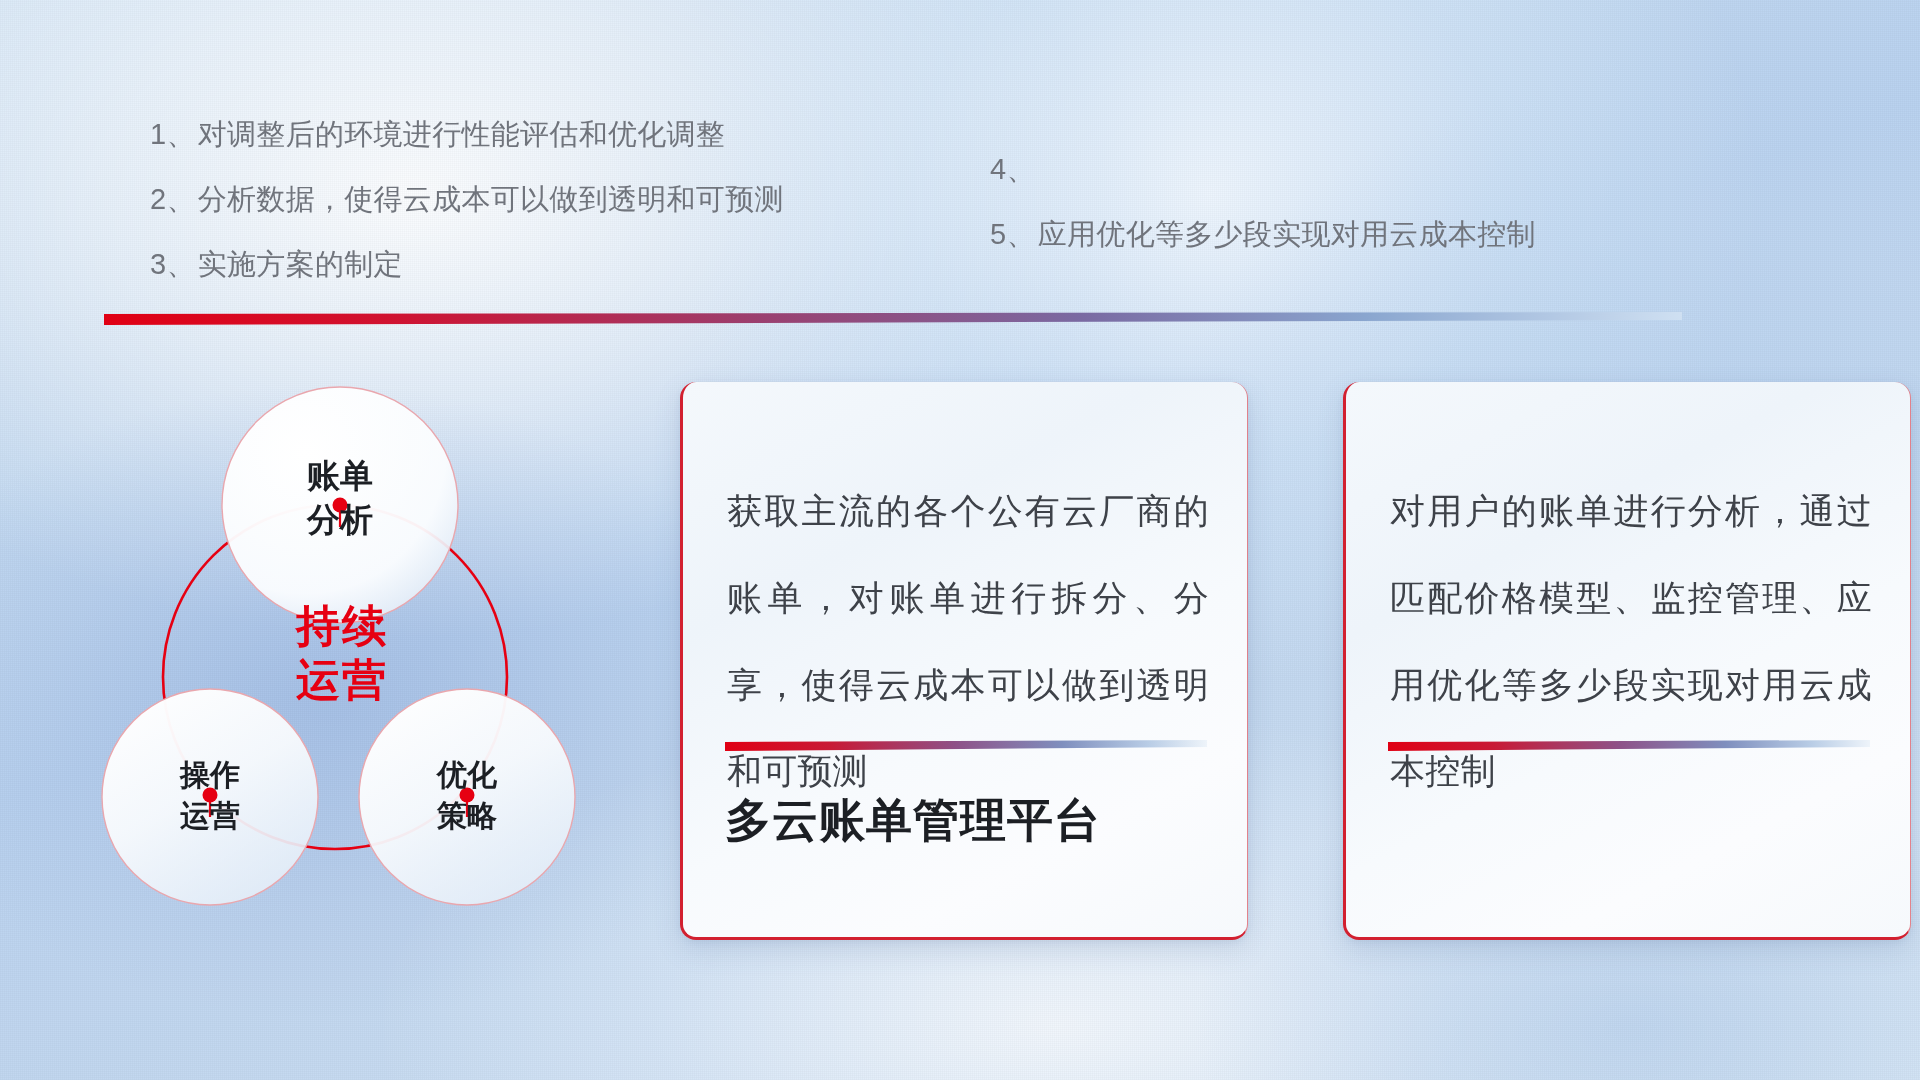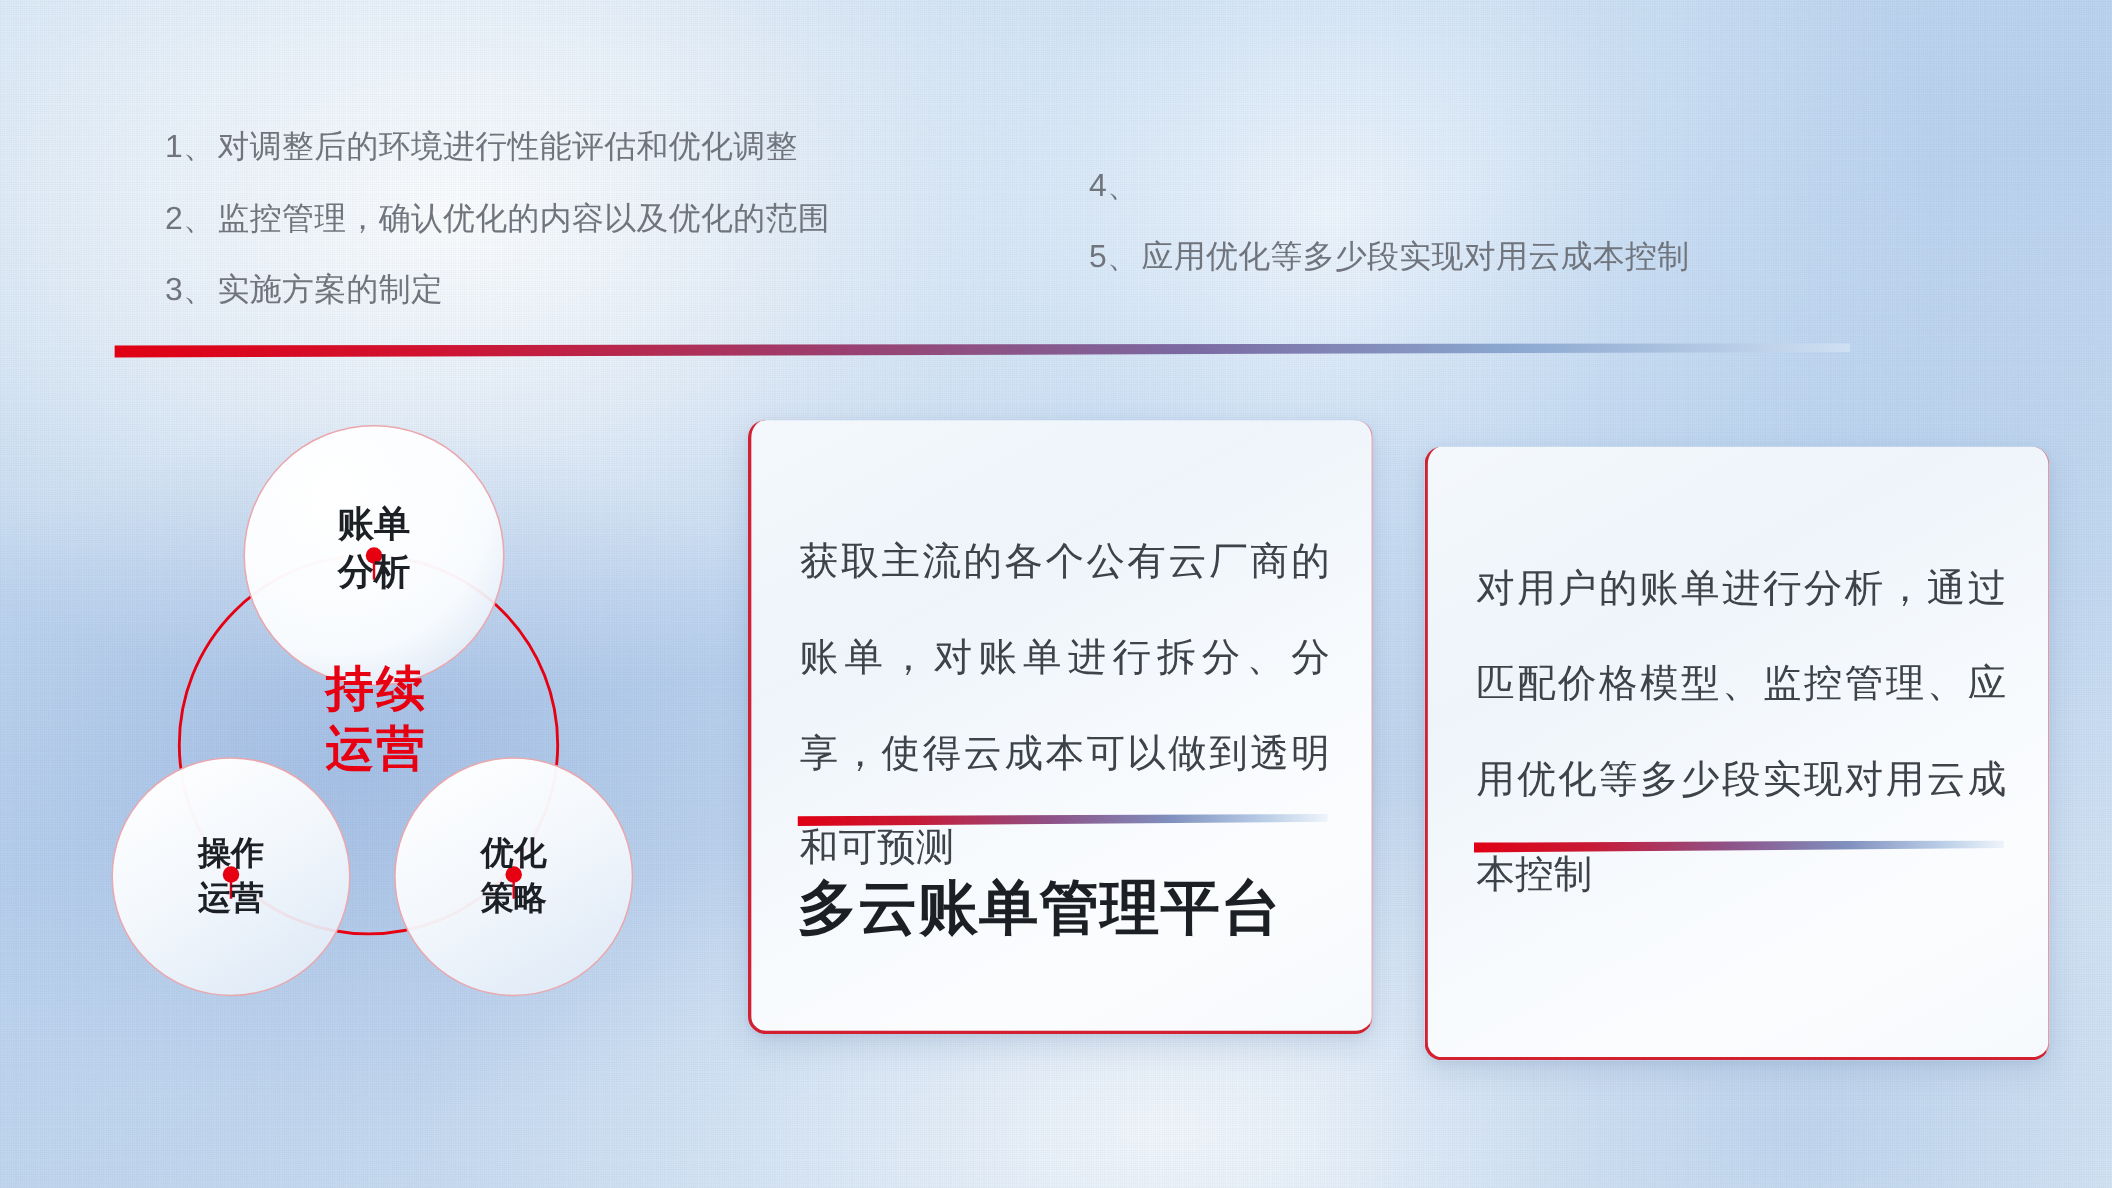--- a/index.html
+++ b/index.html
@@ -53,31 +53,31 @@
     position:absolute;top:382px;width:564px;height:555px;
     border-radius:16px;
     background:linear-gradient(152deg,#f4f8fc 0%,#eef4fa 30%,#f7fafd 58%,#fbfcfe 78%,#f6f9fc 100%);
     border-left:3px solid #d22030;
     border-bottom:3px solid #d22030;
     border-right:1px solid rgba(210,32,48,.55);
     box-shadow:0 10px 26px rgba(86,118,160,.18), 0 2px 6px rgba(86,118,160,.10);
     overflow:hidden;
   }
   .card.one{left:680px;}
-  .card.two{left:1295px;margin-top:24px;}
+  .card.two{left:1343px;}
   .card-body{
     position:absolute;left:44px;right:38px;top:86px;
     color:#3e4249;font-size:35px;line-height:2.48;
     letter-spacing:.2px;text-align:justify;text-justify:inter-ideograph;
   }
   .card-wedge{position:absolute;left:42px;top:358px;width:482px;height:12px;}
   .card-wedge svg{display:block;width:100%;height:100%;}
   .card-title{
     position:absolute;left:42px;top:408px;right:20px;
-    color:#1c1f24;font-size:54px;font-weight:bold;letter-spacing:1px;
+    color:#1c1f24;font-size:46px;font-weight:bold;letter-spacing:1px;
     white-space:nowrap;
   }
 </style>
 </head>
 <body>
 
 <div id="stage">
 
   <div class="bg-base"></div>
   <div class="bg-glow-a"></div>
@@ -88,21 +88,21 @@
   <div class="bg-glow-f"></div>
   <div class="bg-noise"></div>
 
   <div class="list left">
     <div class="list-item">
       <span class="num">1、</span>
       <span class="txt">对调整后的环境进行性能评估和优化调整</span>
     </div>
     <div class="list-item">
       <span class="num">2、</span>
-      <span class="txt">监控管理，确认优化的内容以及优化的范围</span>
+      <span class="txt">分析数据，使得云成本可以做到透明和可预测</span>
     </div>
     <div class="list-item">
       <span class="num">3、</span>
       <span class="txt">实施方案的制定</span>
     </div>
   </div>
 
   <div class="list right">
     <div class="list-item">
       <span class="num">4、</span>

